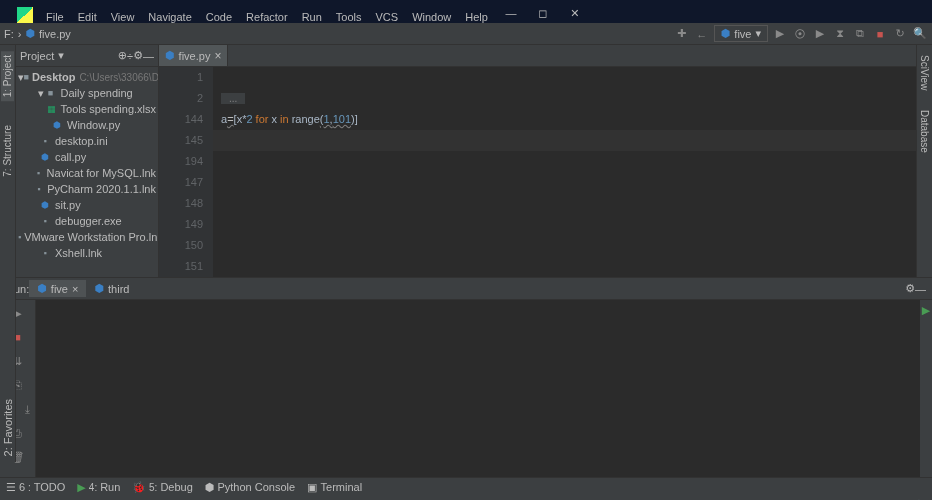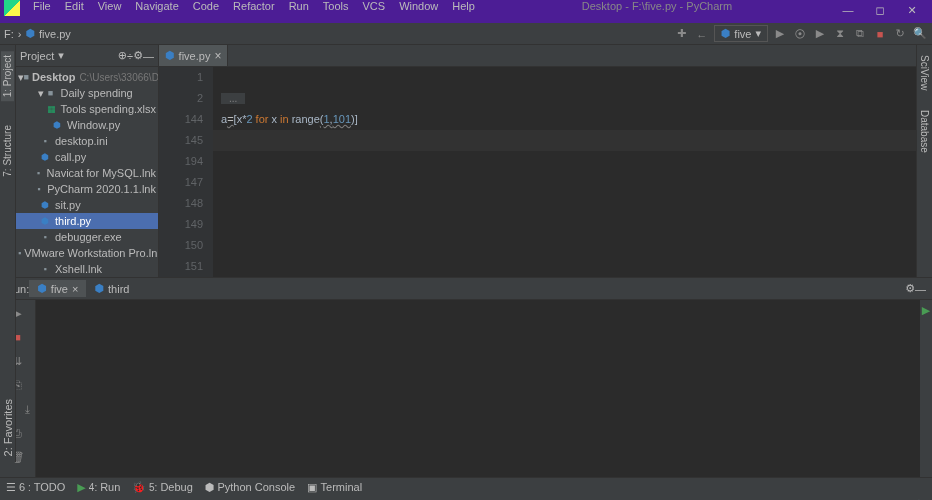--- a/index.html
+++ b/index.html
@@ -1,17 +1,17 @@
 <!DOCTYPE html>
 <html><head>
 <meta charset="utf-8">
 <style>
 *{margin:0;padding:0;box-sizing:border-box;font-family:"Segoe UI",Arial,sans-serif;font-size:11px;user-select:none}
 body{width:932px;height:500px;background:#3c3f41;color:#bbb;overflow:hidden;position:relative}
-.titlebar{height:23px;background:#4c1d95;display:flex;align-items:flex-start;padding:0 4px}
+.titlebar{height:23px;background:#0f172a;display:flex;align-items:flex-end;padding:0 17px}
 .titlebar .logo{width:16px;height:16px;background:linear-gradient(135deg,#21d789 50%,#fcf84a 50%);margin-right:6px}
 .titlebar .menu-item{padding:3px 7px;color:#bbb;cursor:pointer}
 .titlebar .center{flex:1;text-align:center;color:#888}
 .titlebar .winctrl{width:32px;height:20px;display:flex;align-items:center;justify-content:center;color:#bbb}
 .navbar{height:22px;background:#3c3f41;display:flex;align-items:center;padding:0 4px;border-bottom:1px solid #323232}
 .navbar .nav-left{display:flex;align-items:center;gap:4px}
 .navbar .nav-right{margin-left:auto;display:flex;align-items:center;gap:4px}
 .navbar .icon{width:16px;height:16px;display:flex;align-items:center;justify-content:center;color:#8a8a8a}
 .run-combo{background:#3c3f41;border:1px solid #555;padding:1px 6px;display:flex;align-items:center;gap:4px}
 .ic-play{color:#499c54}
@@ -61,21 +61,20 @@
 .statusbar .sb-item{display:flex;align-items:center;gap:3px;color:#bbb;font-size:10px}
 .footer{height:19px;background:#3c3f41;display:flex;align-items:center;padding:0 6px;font-size:10px;color:#888}
 .footer .sb-right{margin-left:auto;display:flex;gap:10px}
 </style>
 </head>
 <body>
 
 <div class="titlebar">
   <div class="logo"></div>
   <div id="menu-host"><span class="menu-item">File</span><span class="menu-item">Edit</span><span class="menu-item">View</span><span class="menu-item">Navigate</span><span class="menu-item">Code</span><span class="menu-item">Refactor</span><span class="menu-item">Run</span><span class="menu-item">Tools</span><span class="menu-item">VCS</span><span class="menu-item">Window</span><span class="menu-item">Help</span></div>
-  <div class="center">Desktop - F:\five.py - PyCharm</div>
   <div class="winctrl">—</div>
   <div class="winctrl">◻</div>
   <div class="winctrl">✕</div>
 </div>
 
 <div class="navbar">
   <div class="nav-left">
     <span>F:</span>
     <span>›</span>
     <span class="ic-pyfile">⬢</span>
@@ -158,25 +157,20 @@
           </div>
           <div class="tree-item">
             <span class="tree-indent" style="width:20px"></span>
             <span class="tree-icon ic-file">▪</span>
             <span>PyCharm 2020.1.1.lnk</span>
           </div>
           <div class="tree-item">
             <span class="tree-indent" style="width:20px"></span>
             <span class="tree-icon ic-pyfile">⬢</span>
             <span>sit.py</span>
-          </div>
-          <div class="tree-item selected">
-            <span class="tree-indent" style="width:20px"></span>
-            <span class="tree-icon ic-pyfile">⬢</span>
-            <span>third.py</span>
           </div>
           <div class="tree-item">
             <span class="tree-indent" style="width:20px"></span>
             <span class="tree-icon ic-file">▪</span>
             <span>debugger.exe</span>
           </div>
           <div class="tree-item">
             <span class="tree-indent" style="width:20px"></span>
             <span class="tree-icon ic-file">▪</span>
             <span>VMware Workstation Pro.lnk</span>

